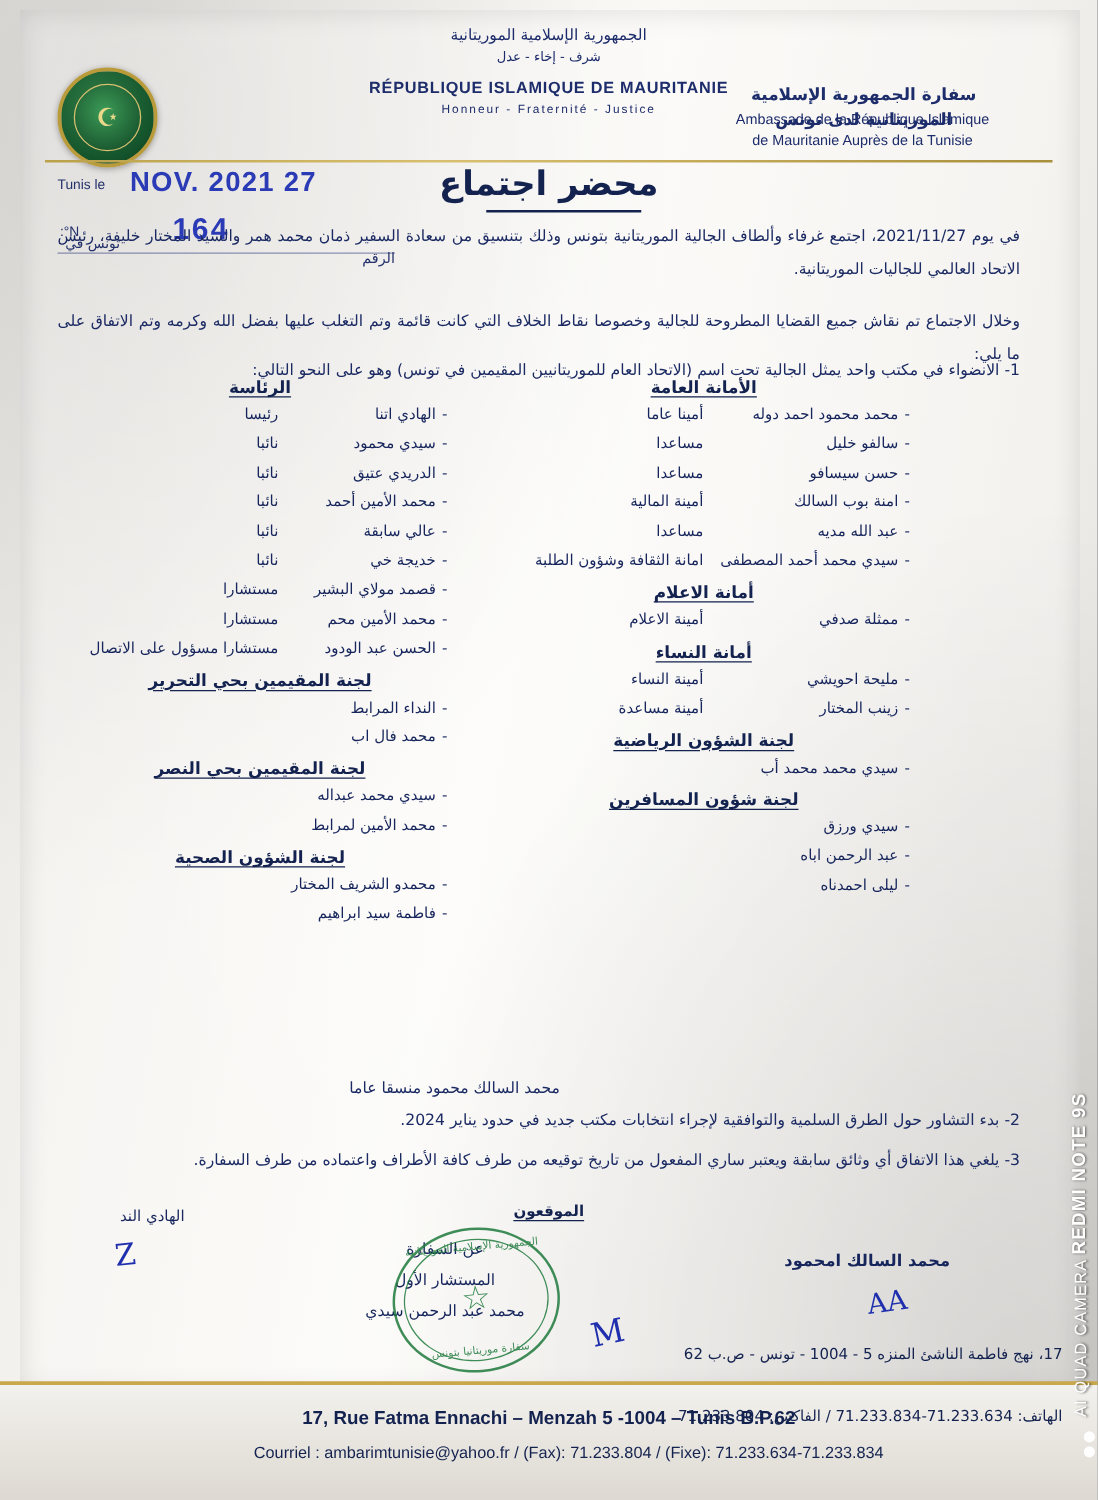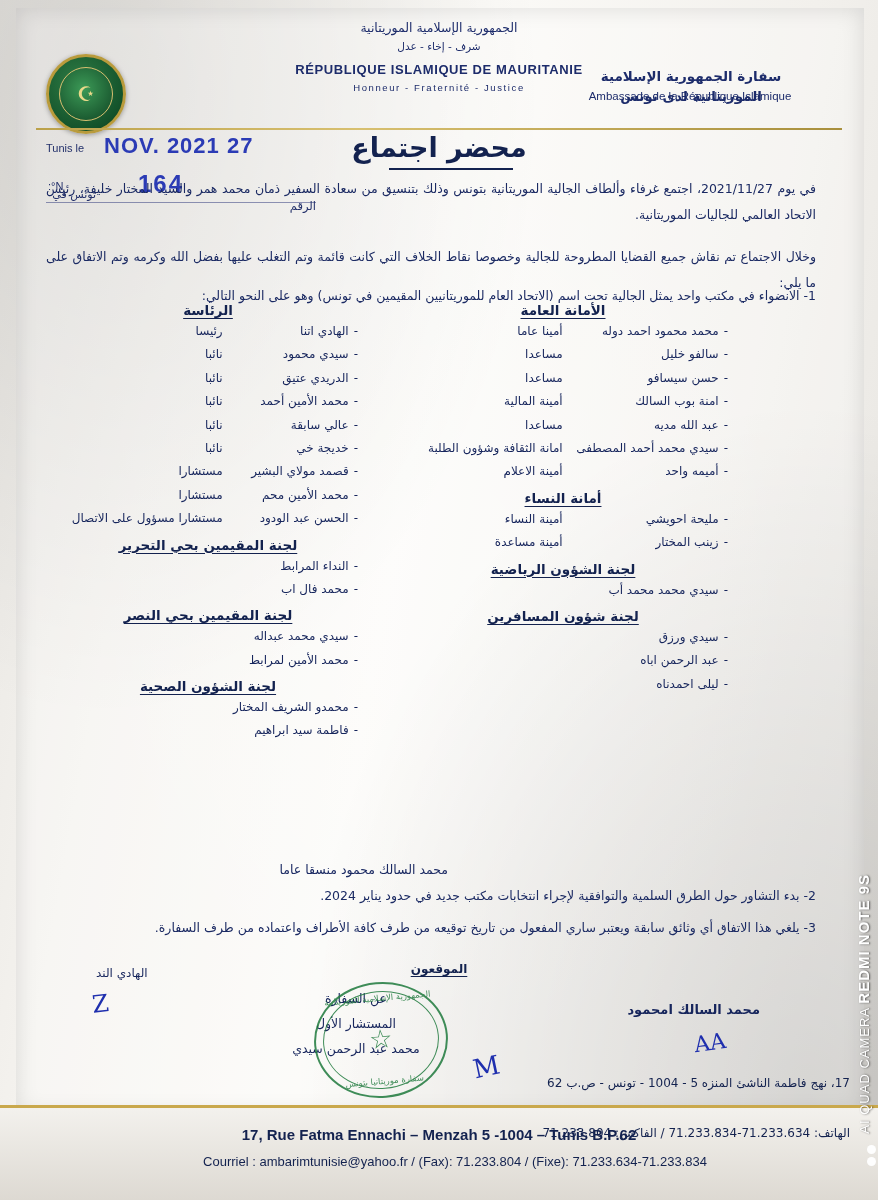--- a/index.html
+++ b/index.html
@@ -207,20 +207,21 @@
 
   <div class="hdr">
     <div class="hdr-ar-top">الجمهورية الإسلامية الموريتانية</div>
     <div class="hdr-ar-sub">شرف - إخاء - عدل</div>
     <div class="hdr-fr1">RÉPUBLIQUE ISLAMIQUE DE MAURITANIE</div>
     <div class="hdr-fr2">Honneur - Fraternité - Justice</div>
 
     <div class="emb-ar">سفارة الجمهورية الإسلامية الموريتانية لدى تونس</div>
     <div class="emb-fr">
       <div>Ambassade de la République Islamique</div>
+      <div>de Mauritanie Auprès de la Tunisie</div>
     </div>
 
     <div class="crest">
       <div class="inner">☪</div>
     </div>
     <div class="hdr-rule"></div>
   </div>
 
   <div class="title">محضر اجتماع</div>
   <div class="title-ul"></div>
@@ -348,23 +349,24 @@
       <div class="item">
         <span class="dash">-</span>
         <span class="nm">عبد الله مديه</span>
         <span class="role">مساعدا</span>
       </div>
       <div class="item">
         <span class="dash">-</span>
         <span class="nm">سيدي محمد أحمد المصطفى</span>
         <span class="role">امانة الثقافة وشؤون الطلبة</span>
       </div>
-      <div class="item">
-        <span class="dash">-</span>
-        <span class="nm">أميمه واحد</span>
+      <div class="sec-h">أمانة الاعلام</div>
+      <div class="item">
+        <span class="dash">-</span>
+        <span class="nm">ممثلة صدفي</span>
         <span class="role">أمينة الاعلام</span>
       </div>
       <div class="sec-h">أمانة النساء</div>
       <div class="item">
         <span class="dash">-</span>
         <span class="nm">مليحة احويشي</span>
         <span class="role">أمينة النساء</span>
       </div>
       <div class="item">
         <span class="dash">-</span>

